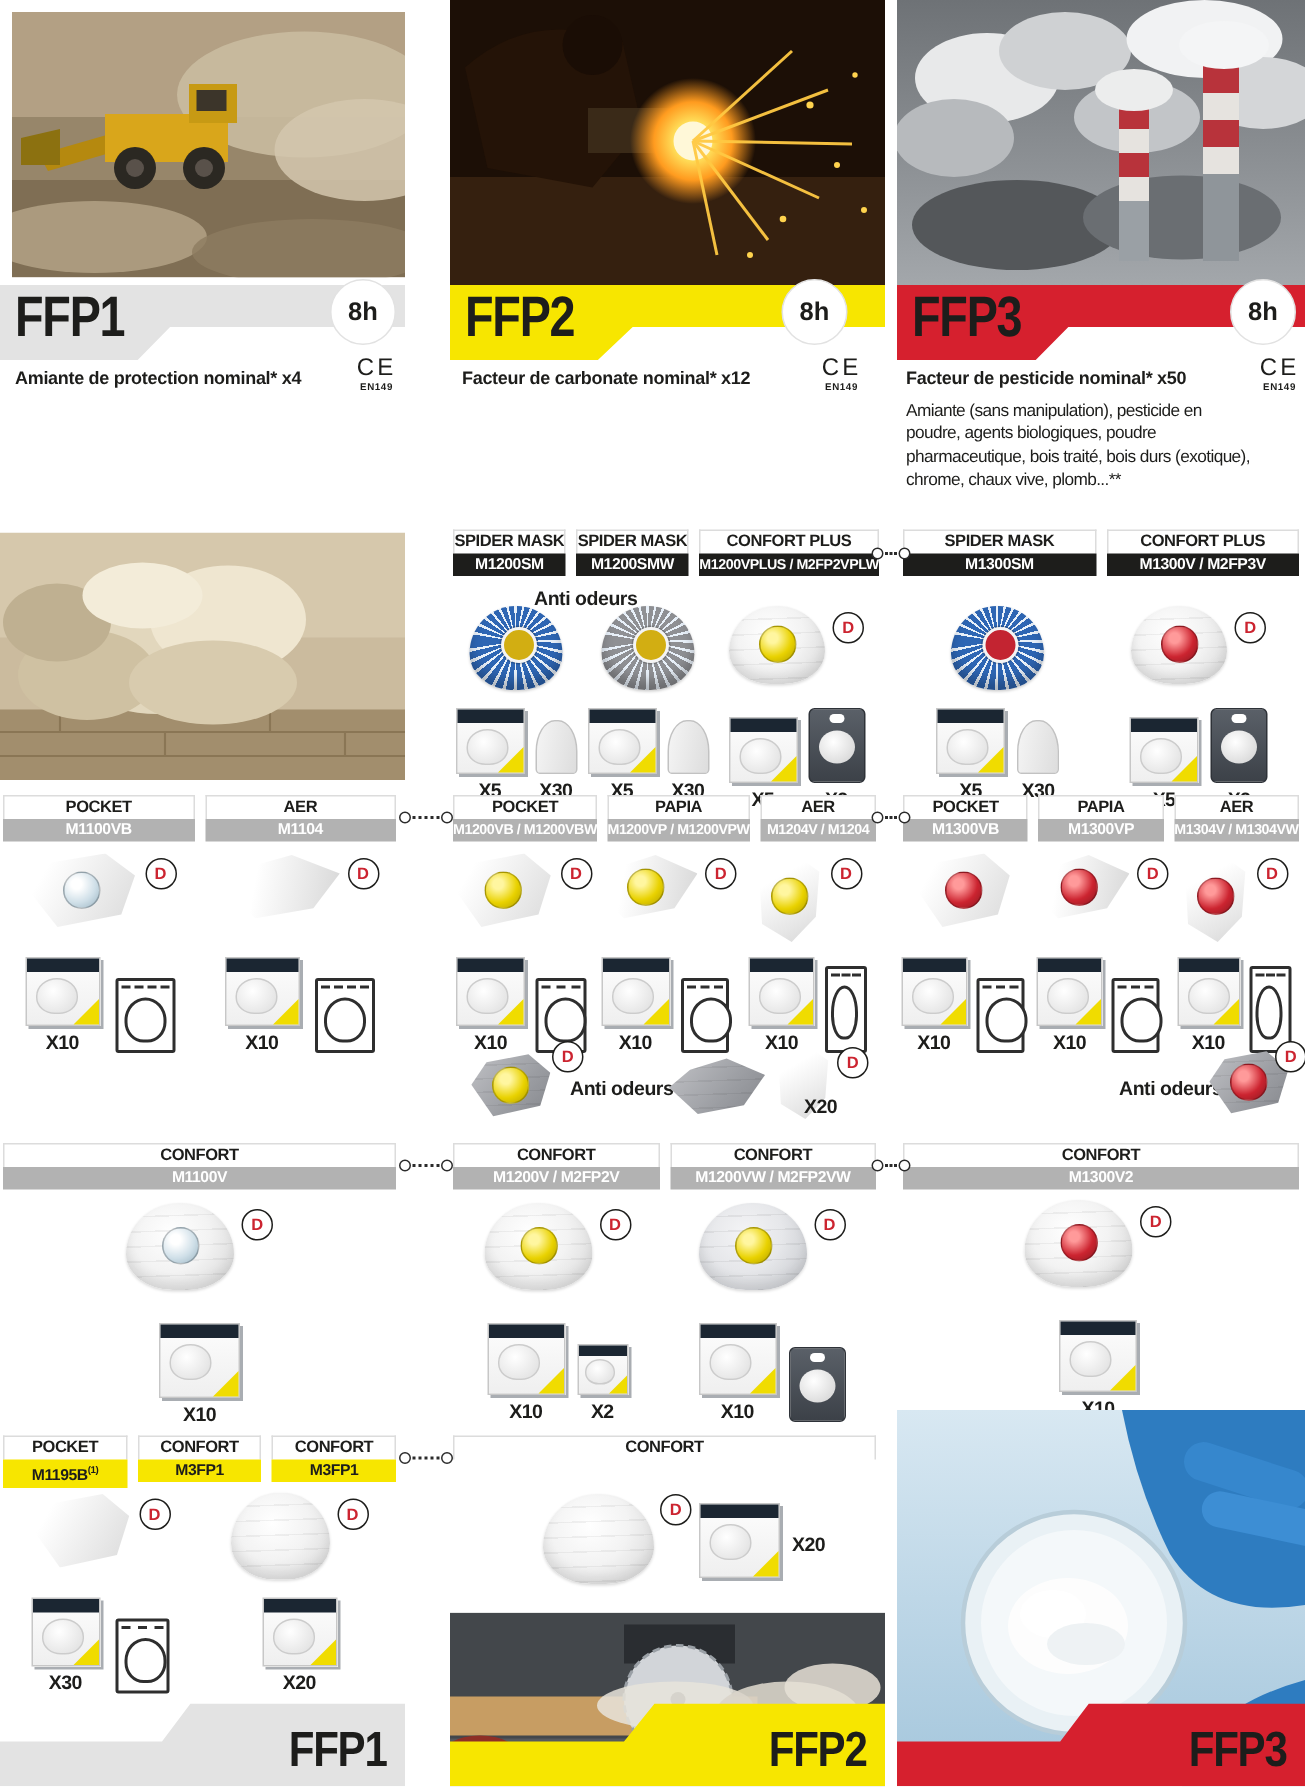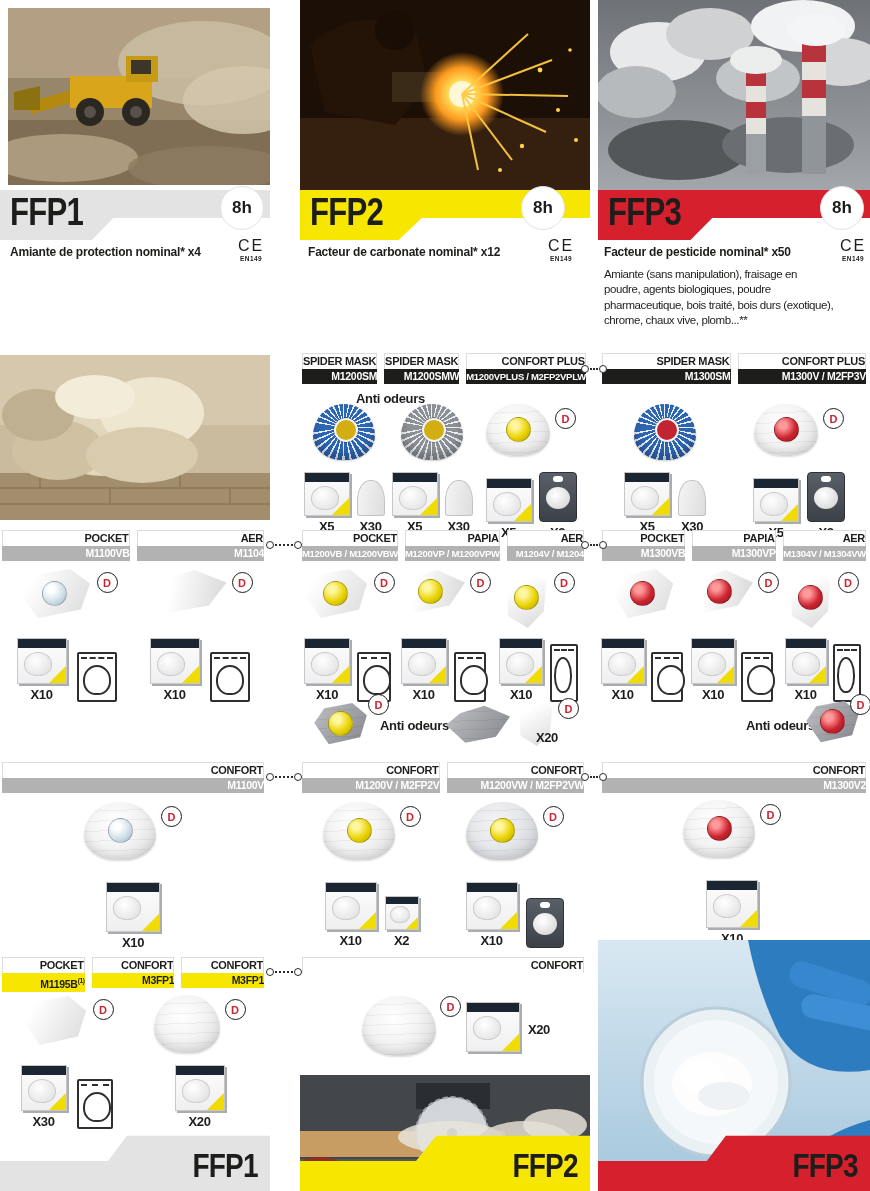--- a/index.html
+++ b/index.html
@@ -17,21 +17,21 @@
   .badge8{position:absolute;width:42px;height:42px;border-radius:50%;background:#fff;border:1px solid #e2e2e2;
           display:flex;align-items:center;justify-content:center;font-weight:bold;font-size:17px;z-index:3}
   .ce{position:absolute;text-align:center;line-height:1;z-index:3}
   .ce .m{font-size:16px;letter-spacing:2px}
   .ce .s{font-size:6.5px;font-weight:bold;margin-top:2px;letter-spacing:.4px}
   .factor{position:absolute;font-size:12px;font-weight:bold;letter-spacing:-.2px}
   .desc{position:absolute;font-size:11.5px;line-height:1.34;letter-spacing:-.2px}
 
   
   .hdr-row{position:absolute;display:flex;gap:7px}
-  .hdr{flex:1;text-align:right}
+  .hdr{flex:1;text-align:center}
   .hdr .type{background:#fff;border:1px solid #dcdcdc;border-bottom:none;font-weight:bold;font-size:11px;
              line-height:13px;padding:1px 0;letter-spacing:-.3px;white-space:nowrap;overflow:hidden}
   .hdr .model{font-weight:bold;font-size:10.5px;line-height:13px;padding:1px 0;letter-spacing:-.3px;white-space:nowrap;overflow:hidden}
   .model.black{background:#1d1d1b;color:#fff}
   .model.gray{background:#b2b2b2;color:#fff}
   .model.yellow{background:#f7e600;color:#1d1d1b}
   .hdr sup{font-size:6.5px}
 
   
   .link{position:absolute;display:flex;align-items:center;height:10px}
@@ -632,21 +632,21 @@
       <span class="t">FFP3</span>
     </div>
     <div class="badge8" style="left:230px;top:186px;left:222px">
       <span>8h</span>
     </div>
     <div class="ce" style="left:240px;top:238px;width:30px">
       <div class="m">CE</div>
       <div class="s">EN149</div>
     </div>
     <div class="factor" style="left:6px;top:245px;width:225px">Facteur de pesticide nominal* x50</div>
-    <div class="desc" style="left:6px;top:267px;width:230px;letter-spacing:-.4px">Amiante (sans manipulation), fraisage en poudre, agents biologiques, poudre pharmaceutique, bois traité, bois durs (exotique), chrome, chaux vive, plomb...**</div>
+    <div class="desc" style="left:6px;top:267px;width:230px;letter-spacing:-.4px">Amiante (sans manipulation), pesticide en poudre, agents biologiques, poudre pharmaceutique, bois traité, bois durs (exotique), chrome, chaux vive, plomb...**</div>
 
     <div class="hdr-row" style="left:4px;top:353px;width:264px">
       <div class="hdr">
         <div class="type">SPIDER MASK</div>
         <div class="model black"><span>M1300SM</span></div>
       </div>
       <div class="hdr">
         <div class="type">CONFORT PLUS</div>
         <div class="model black"><span>M1300V / M2FP3V</span></div>
       </div>

